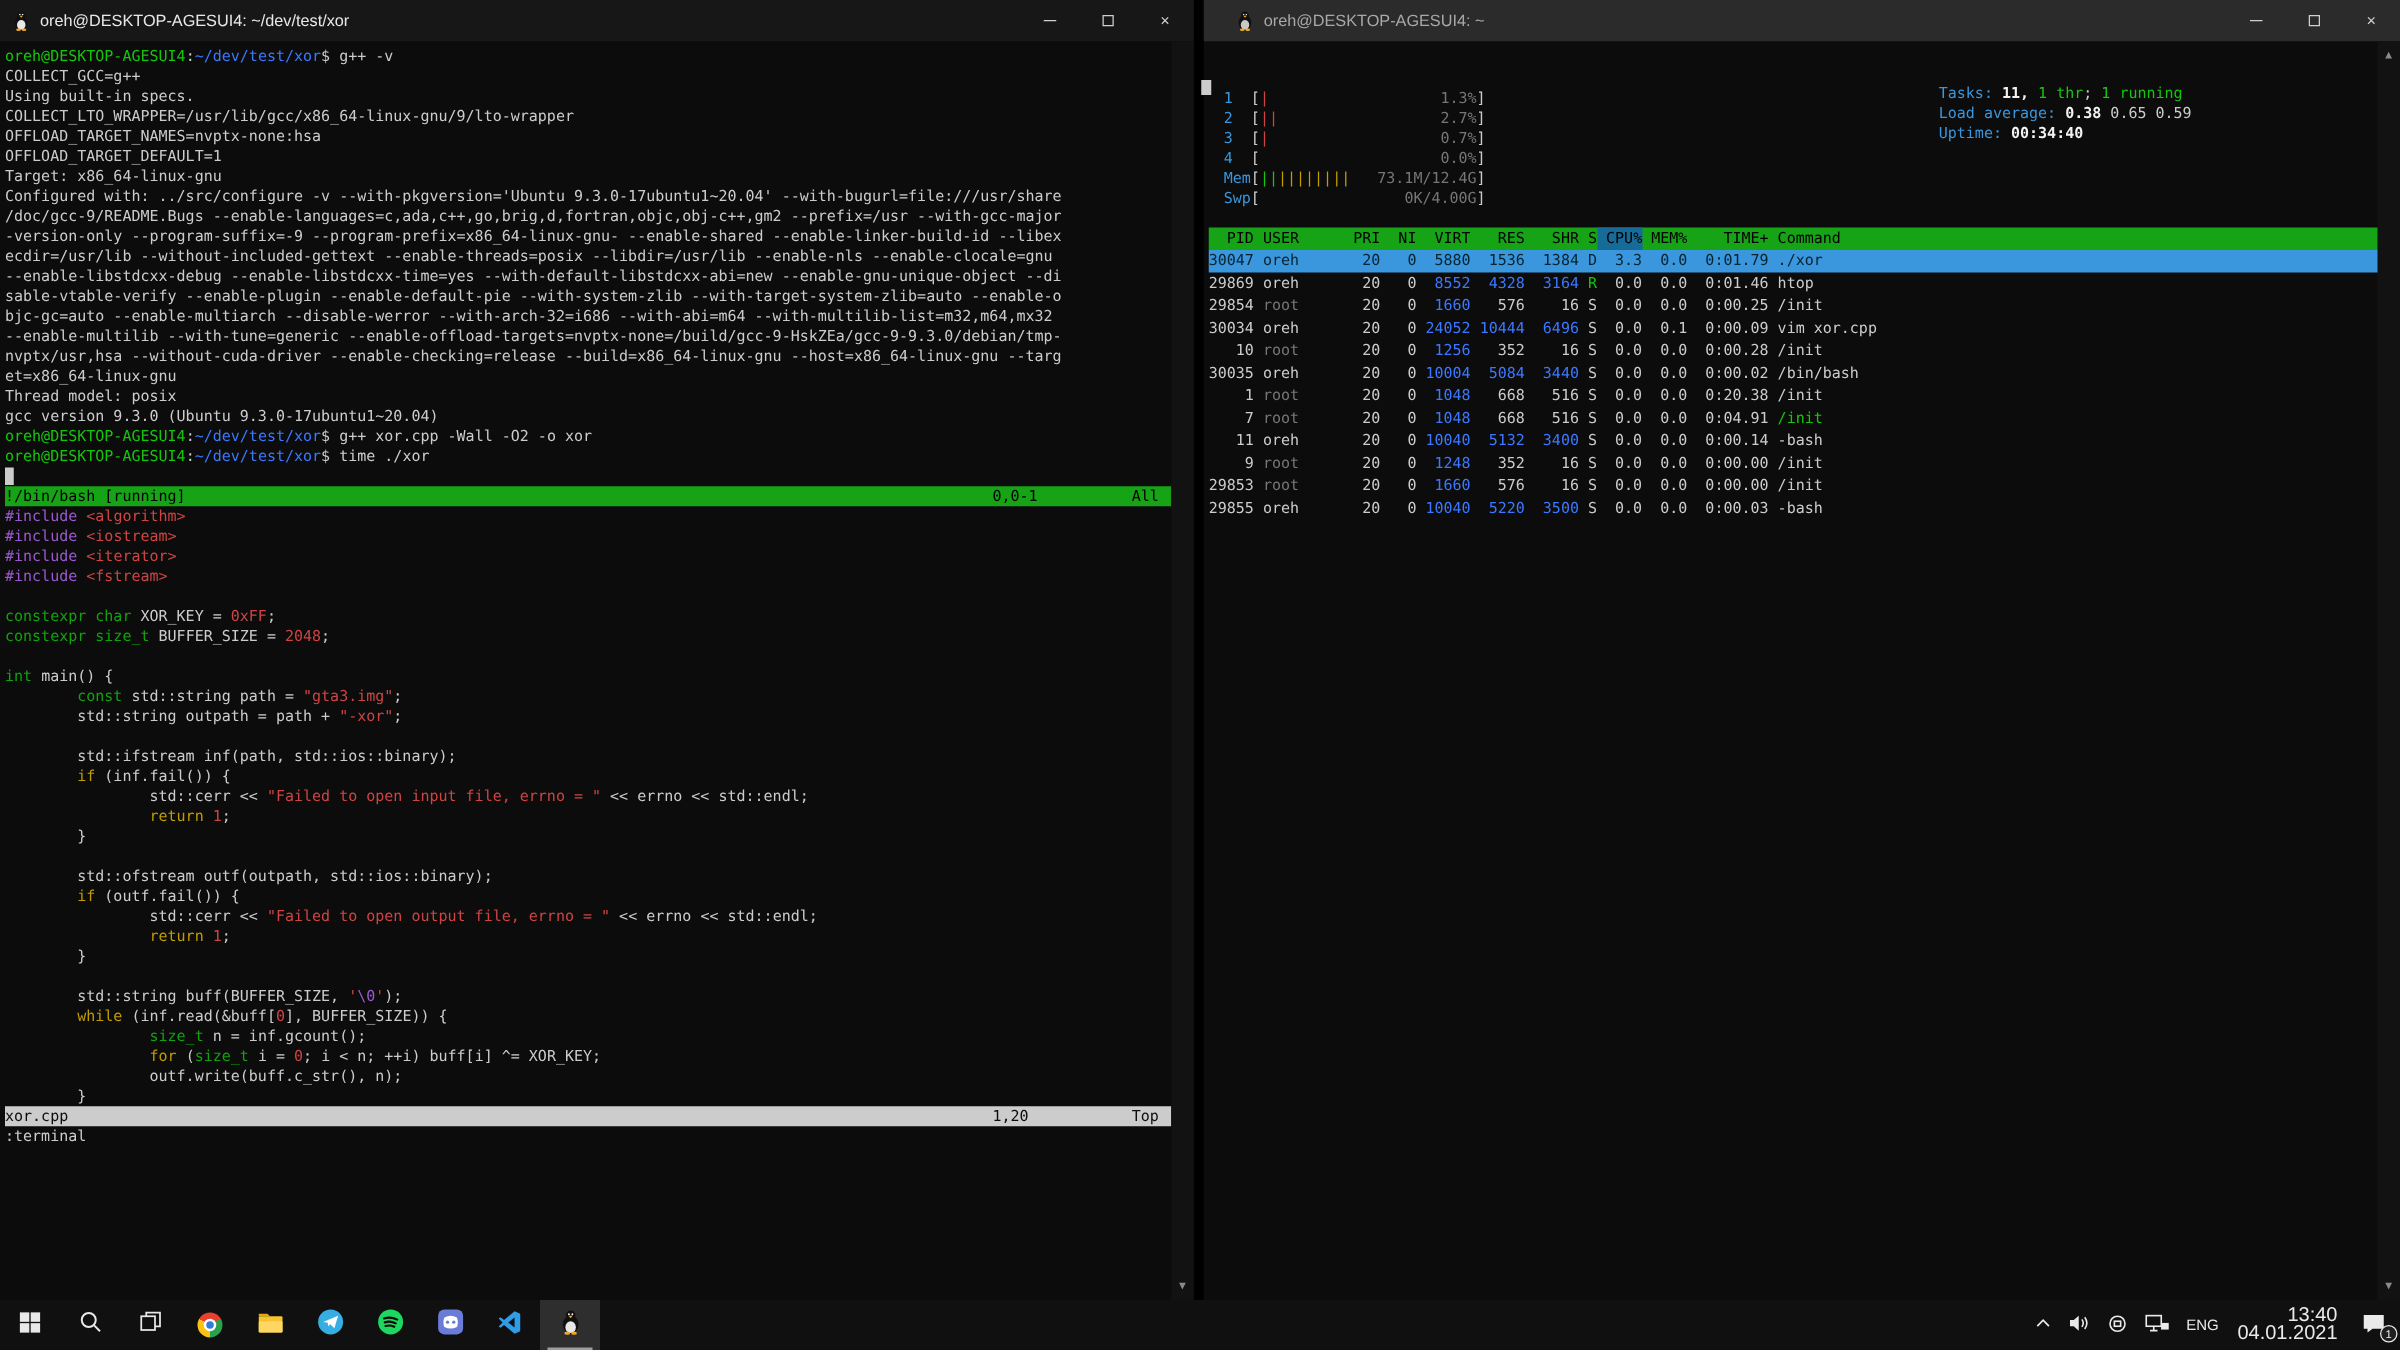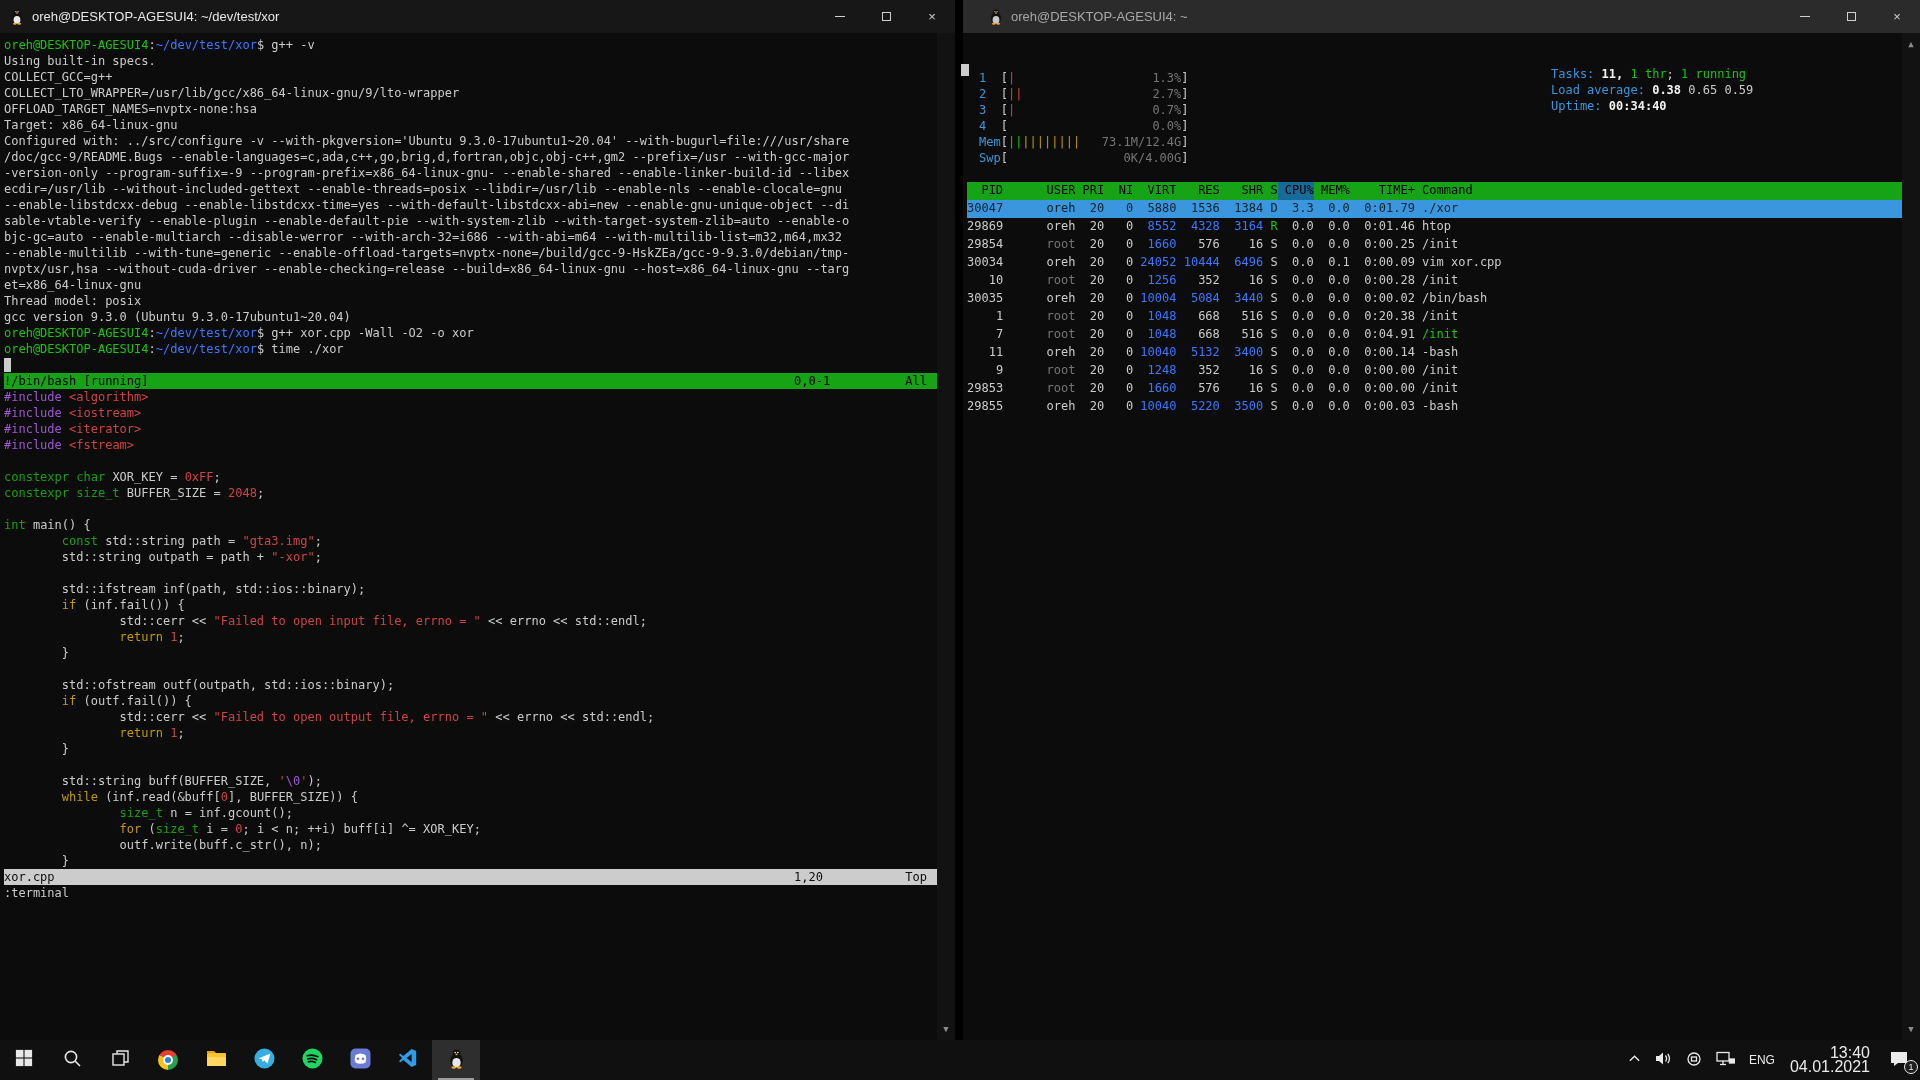--- a/index.html
+++ b/index.html
@@ -45,21 +45,21 @@
   .meters{padding-left:12px;}
   .meterbox{display:inline-block;width:24ch;position:relative;vertical-align:top;white-space:pre;}
   .mpct{position:absolute;right:0;top:0;}
   .mlabel{display:inline-block;width:3ch;white-space:pre;}
   .info-block{position:absolute;left:588px;top:0;}
   .ptable{margin-top:16px;}
   .phead{background:#16A316;color:#000;}
   .phead .sortcol{background:#166B99;}
   .prow,.phead{display:flex;height:18px;white-space:pre;}
   .cell{display:inline-block;white-space:pre;overflow:hidden;}
-  .r{text-align:right;} .l{text-align:right;}
+  .r{text-align:right;} .l{text-align:left;}
   .w5{width:5ch}.w9{width:9ch}.w4{width:4ch}.w6{width:6ch}.w1{width:1ch}.w55{width:5ch}.w95{width:9ch}
   .cmdcell{flex:1;padding-left:1ch;}
   .prow.sel{background:#3A96DD;}
   .prow.sel span{color:#06232E !important;font-weight:normal;}
   .htop-cursor{position:absolute;left:-2px;top:-2px;width:8px;height:12px;background:#CCCCCC;}
 
   
   #taskbar{position:absolute;left:0;top:1040px;width:1920px;height:40px;background:#101010;
            display:flex;align-items:stretch;z-index:5;}
   .tb-btn{width:48px;display:flex;align-items:center;justify-content:center;position:relative;}
@@ -100,24 +100,25 @@
         </div>
       <div class="winbtn">
           <span class="glyph-max"></span>
         </div>
       <div class="winbtn">×</div>
     </div>
   </div>
   <div class="content">
     <div id="bash-lines">
         <div class="line"><span class="c-gr">oreh@DESKTOP-AGESUI4</span><span class="c-fg">:</span><span class="c-bl">~/dev/test/xor</span><span class="c-fg">$ g++ -v</span></div>
+        <div class="line"><span class="c-fg">COLLECT_GCC=g++</span></div>
         <div class="line"><span class="c-fg">Using built-in specs.</span></div>
-        <div class="line"><span class="c-fg">COLLECT_GCC=g++</span></div>
         <div class="line"><span class="c-fg">COLLECT_LTO_WRAPPER=/usr/lib/gcc/x86_64-linux-gnu/9/lto-wrapper</span></div>
         <div class="line"><span class="c-fg">OFFLOAD_TARGET_NAMES=nvptx-none:hsa</span></div>
+        <div class="line"><span class="c-fg">OFFLOAD_TARGET_DEFAULT=1</span></div>
         <div class="line"><span class="c-fg">Target: x86_64-linux-gnu</span></div>
         <div class="line"><span class="c-fg">Configured with: ../src/configure -v --with-pkgversion='Ubuntu 9.3.0-17ubuntu1~20.04' --with-bugurl=file:///usr/share</span></div>
         <div class="line"><span class="c-fg">/doc/gcc-9/README.Bugs --enable-languages=c,ada,c++,go,brig,d,fortran,objc,obj-c++,gm2 --prefix=/usr --with-gcc-major</span></div>
         <div class="line"><span class="c-fg">-version-only --program-suffix=-9 --program-prefix=x86_64-linux-gnu- --enable-shared --enable-linker-build-id --libex</span></div>
         <div class="line"><span class="c-fg">ecdir=/usr/lib --without-included-gettext --enable-threads=posix --libdir=/usr/lib --enable-nls --enable-clocale=gnu</span></div>
         <div class="line"><span class="c-fg">--enable-libstdcxx-debug --enable-libstdcxx-time=yes --with-default-libstdcxx-abi=new --enable-gnu-unique-object --di</span></div>
         <div class="line"><span class="c-fg">sable-vtable-verify --enable-plugin --enable-default-pie --with-system-zlib --with-target-system-zlib=auto --enable-o</span></div>
         <div class="line"><span class="c-fg">bjc-gc=auto --enable-multiarch --disable-werror --with-arch-32=i686 --with-abi=m64 --with-multilib-list=m32,m64,mx32</span></div>
         <div class="line"><span class="c-fg">--enable-multilib --with-tune=generic --enable-offload-targets=nvptx-none=/build/gcc-9-HskZEa/gcc-9-9.3.0/debian/tmp-</span></div>
         <div class="line"><span class="c-fg">nvptx/usr,hsa --without-cuda-driver --enable-checking=release --build=x86_64-linux-gnu --host=x86_64-linux-gnu --targ</span></div>

